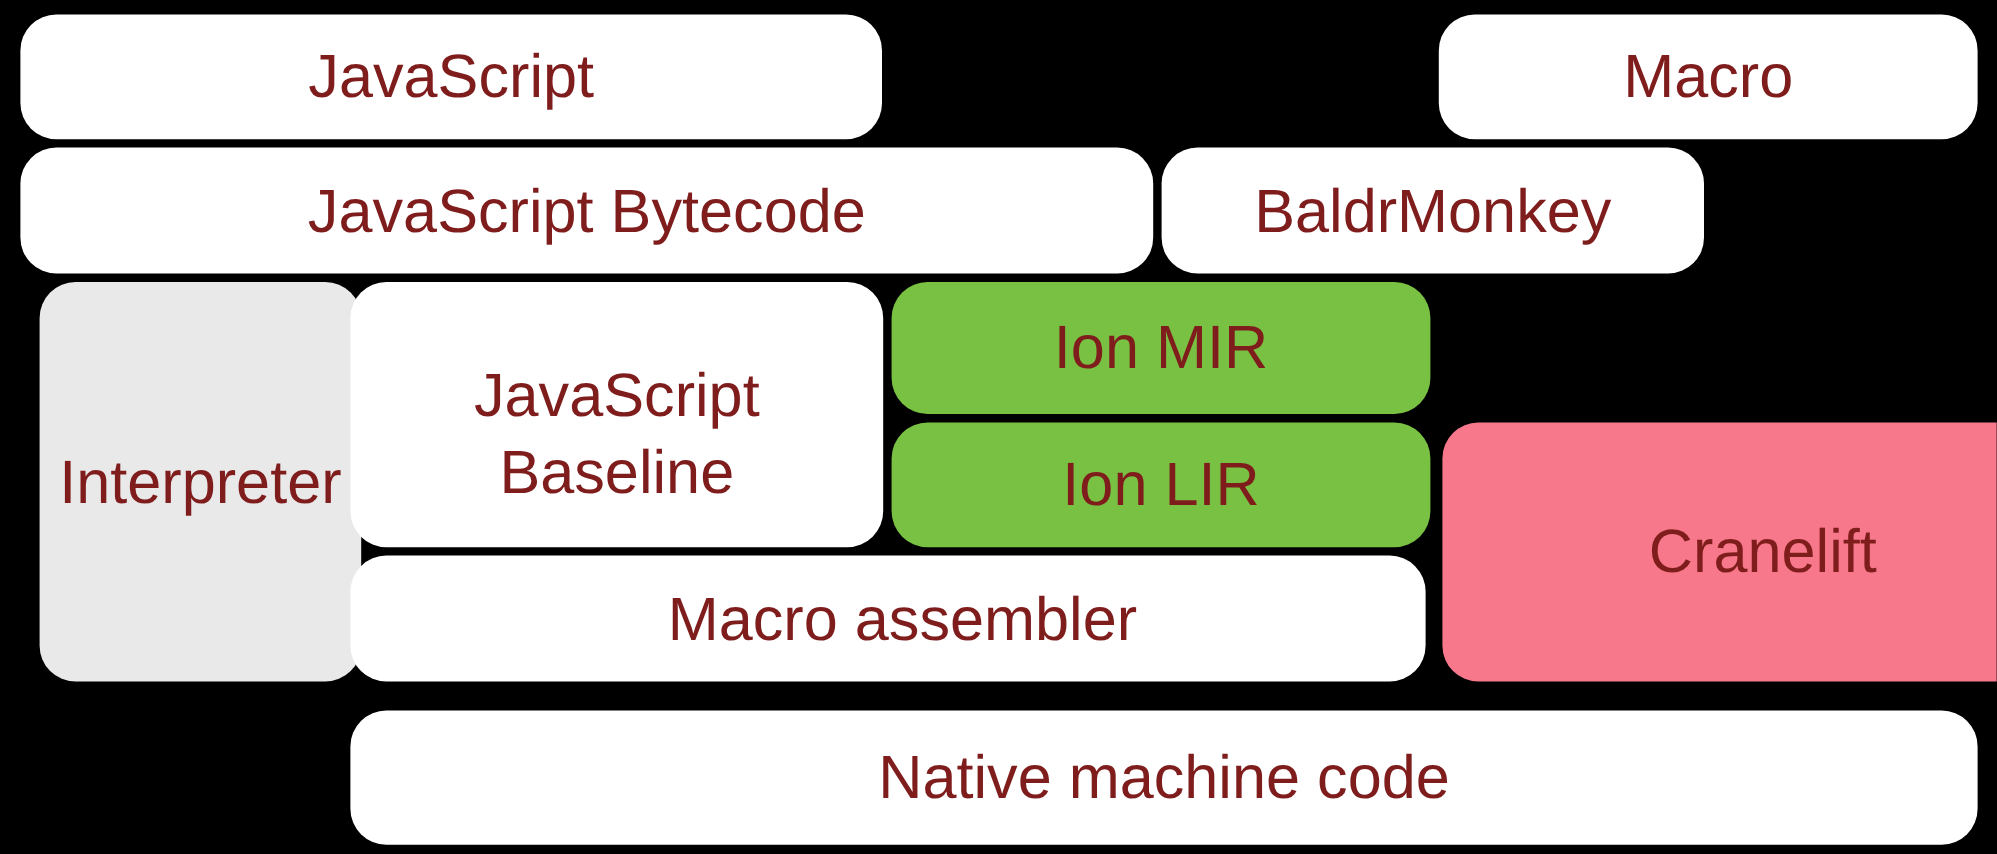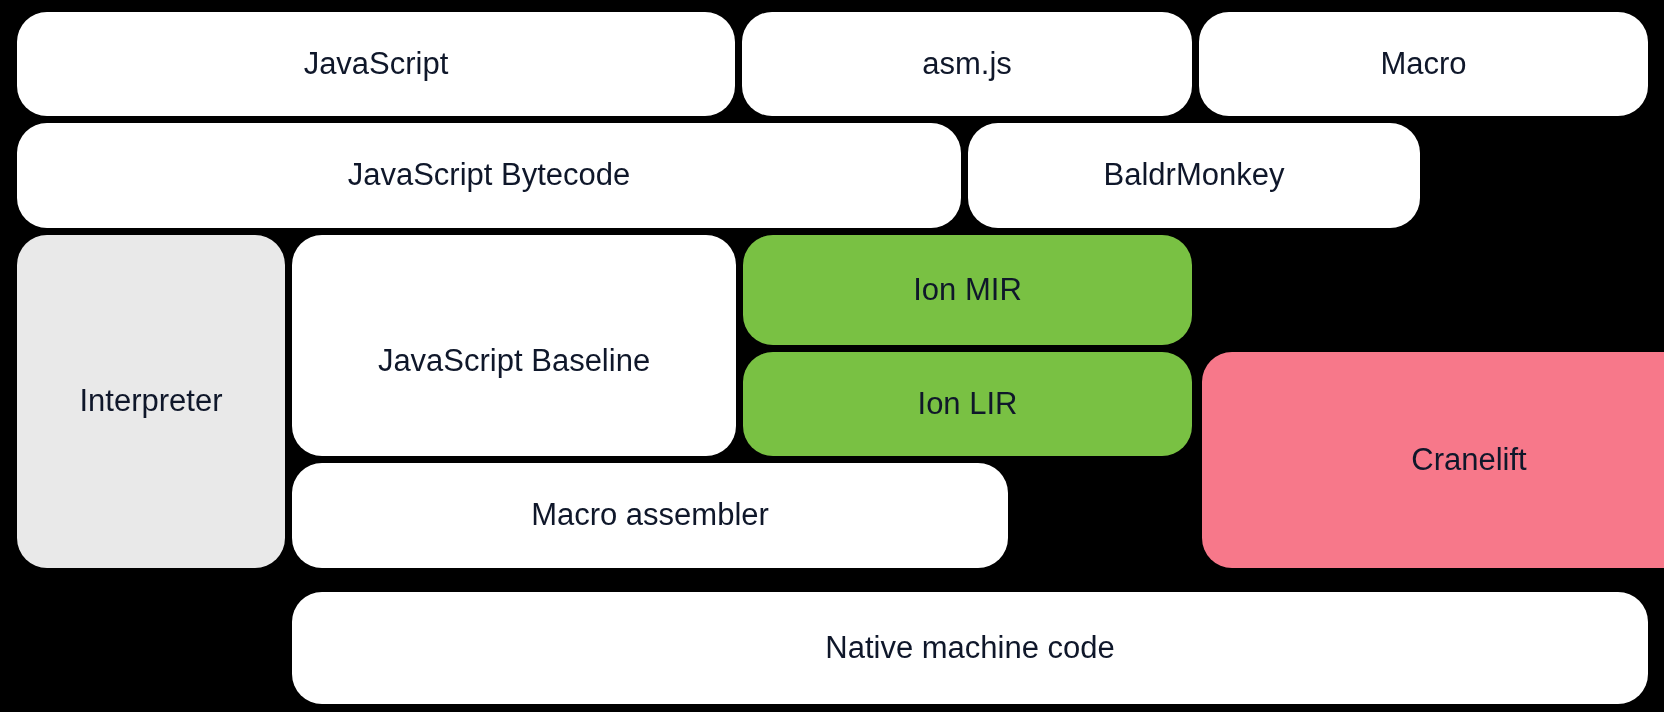--- a/index.html
+++ b/index.html
@@ -12,60 +12,57 @@
     width: 1664px;
     height: 712px;
     background: #000000;
     font-family: "Liberation Sans", sans-serif;
     overflow: hidden;
   }
   .box {
     position: absolute;
     background: #ffffff;
     border-radius: 30px;
-    color: #0f172a;
-    font-size: 31px;
+    color: #7f1d1d;
+    font-size: 51px;
     line-height: 1.25;
     display: flex;
     align-items: center;
     justify-content: center;
     text-align: center;
   }
-  .box.gray  { background: #e9e9e9; }
+  .box.gray  { background: #e9e9e9; margin-left: 16px; }
   .box.green { background: #79c143; }
   .box.pink  { background: #f7788a; padding-left: 44px; }
 
   
   #b-javascript   { left: 17px;   top: 12px;  width: 718px;  height: 104px; }
   #b-asmjs        { left: 742px;  top: 12px;  width: 450px;  height: 104px; }
   #b-wasm         { left: 1199px; top: 12px;  width: 449px;  height: 104px; }
   #b-bytecode     { left: 17px;   top: 123px; width: 944px;  height: 105px; }
   #b-baldrmonkey  { left: 968px;  top: 123px; width: 452px;  height: 105px; }
   #b-interpreter  { left: 17px;   top: 235px; width: 268px;  height: 333px; }
   #b-baseline     { left: 292px;  top: 235px; width: 444px;  height: 221px; }
   #b-ionmir       { left: 743px;  top: 235px; width: 449px;  height: 110px; }
   #b-ionlir       { left: 743px;  top: 352px; width: 449px;  height: 104px; }
   #b-cranelift    { left: 1202px; top: 352px; width: 446px;  height: 216px; }
-  #b-macroasm     { left: 292px;  top: 463px; width: 716px;  height: 105px; }
+  #b-macroasm     { left: 292px;  top: 463px; width: 872px;  height: 105px; padding-left: 24px; }
   #b-nativecode   { left: 292px;  top: 592px; width: 1356px; height: 112px; }
 
   #b-baseline .wrap-label { max-width: 280px; display: inline-block; margin-top: 32px; }
 </style>
 </head>
 <body>
 
 <div class="canvas">
 
   <div class="box" id="b-javascript">
     <span>JavaScript</span>
   </div>
 
-  <div class="box" id="b-asmjs">
-    <span>asm.js</span>
-  </div>
 
   <div class="box" id="b-wasm">
     <span>Macro</span>
   </div>
 
   <div class="box" id="b-bytecode">
     <span>JavaScript Bytecode</span>
   </div>
 
   <div class="box" id="b-baldrmonkey">

